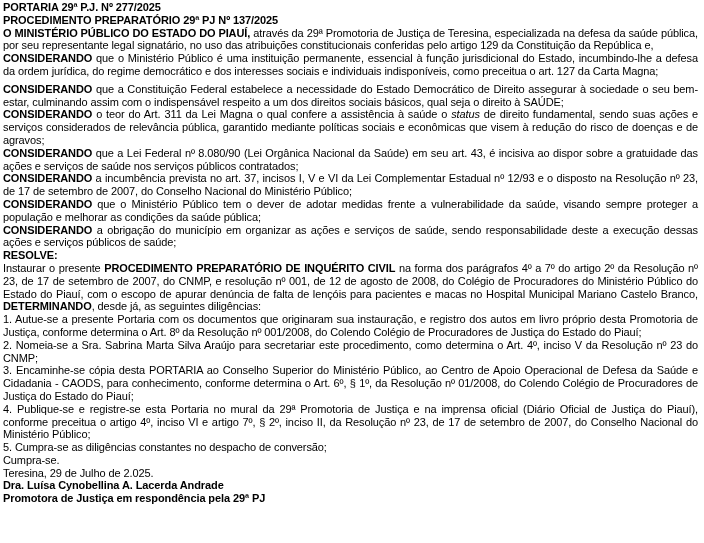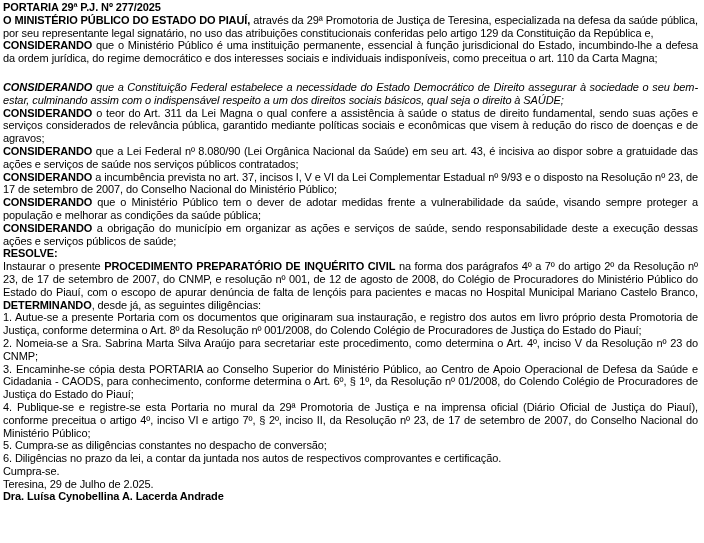--- a/index.html
+++ b/index.html
@@ -18,43 +18,43 @@
     line-height: 12.8px;
     color: #000000;
     text-align: justify;
     padding: 1px 6px 18px 3px;
     letter-spacing: -0.1px;
   }
   .para {
     margin: 0;
   }
   .para.gap-before {
-    margin-top: 16px;
-    font-style: italic;
+    margin-top: 5px;
   }
   .b { font-weight: bold; }
-  .i { }
+  .i { font-style: italic; }
 </style>
 </head>
 <body>
 
 <div class="doc">
     <p class="para"><span class="b ">PORTARIA 29ª P.J. Nº 277/2025</span></p>
+    <p class="para"><span class="b ">PROCEDIMENTO PREPARATÓRIO 29ª PJ Nº 137/2025</span></p>
     <p class="para"><span class="b ">O MINISTÉRIO PÚBLICO DO ESTADO DO PIAUÍ,</span><span class=""> através da 29ª Promotoria de Justiça de Teresina, especializada na defesa da saúde pública, por seu representante legal signatário, no uso das atribuições constitucionais conferidas pelo artigo 129 da Constituição da República e,</span></p>
-    <p class="para"><span class="b ">CONSIDERANDO</span><span class=""> que o Ministério Público é uma instituição permanente, essencial à função jurisdicional do Estado, incumbindo-lhe a defesa da ordem jurídica, do regime democrático e dos interesses sociais e individuais indisponíveis, como preceitua o art. 110 da Carta Magna;</span></p>
+    <p class="para"><span class="b ">CONSIDERANDO</span><span class=""> que o Ministério Público é uma instituição permanente, essencial à função jurisdicional do Estado, incumbindo-lhe a defesa da ordem jurídica, do regime democrático e dos interesses sociais e individuais indisponíveis, como preceitua o art. 127 da Carta Magna;</span></p>
     <p class="para gap-before"><span class="b ">CONSIDERANDO</span><span class=""> que a Constituição Federal estabelece a necessidade do Estado Democrático de Direito assegurar à sociedade o seu bem-estar, culminando assim com o indispensável respeito a um dos direitos sociais básicos, qual seja o direito à SAÚDE;</span></p>
     <p class="para"><span class="b ">CONSIDERANDO</span><span class=""> o teor do Art. 311 da Lei Magna o qual confere a assistência à saúde o </span><span class="i">status</span><span class=""> de direito fundamental, sendo suas ações e serviços considerados de relevância pública, garantido mediante políticas sociais e econômicas que visem à redução do risco de doenças e de agravos;</span></p>
     <p class="para"><span class="b ">CONSIDERANDO</span><span class=""> que a Lei Federal nº 8.080/90 (Lei Orgânica Nacional da Saúde) em seu art. 43, é incisiva ao dispor sobre a gratuidade das ações e serviços de saúde nos serviços públicos contratados;</span></p>
-    <p class="para"><span class="b ">CONSIDERANDO</span><span class=""> a incumbência prevista no art. 37, incisos I, V e VI da Lei Complementar Estadual nº 9/93 e o disposto na Resolução nº 23, de 17 de setembro de 2007, do Conselho Nacional do Ministério Público;</span></p>
+    <p class="para"><span class="b ">CONSIDERANDO</span><span class=""> a incumbência prevista no art. 37, incisos I, V e VI da Lei Complementar Estadual nº 12/93 e o disposto na Resolução nº 23, de 17 de setembro de 2007, do Conselho Nacional do Ministério Público;</span></p>
     <p class="para"><span class="b ">CONSIDERANDO</span><span class=""> que o Ministério Público tem o dever de adotar medidas frente a vulnerabilidade da saúde, visando sempre proteger a população e melhorar as condições da saúde pública;</span></p>
     <p class="para"><span class="b ">CONSIDERANDO</span><span class=""> a obrigação do município em organizar as ações e serviços de saúde, sendo responsabilidade deste a execução dessas ações e serviços públicos de saúde;</span></p>
     <p class="para"><span class="b ">RESOLVE:</span></p>
     <p class="para"><span class="">Instaurar o presente </span><span class="b ">PROCEDIMENTO PREPARATÓRIO DE INQUÉRITO CIVIL</span><span class=""> na forma dos parágrafos 4º a 7º do artigo 2º da Resolução nº 23, de 17 de setembro de 2007, do CNMP, e resolução nº 001, de 12 de agosto de 2008, do Colégio de Procuradores do Ministério Público do Estado do Piauí, com o escopo de apurar denúncia de falta de lençóis para pacientes e macas no Hospital Municipal Mariano Castelo Branco, </span><span class="b ">DETERMINANDO</span><span class="">, desde já, as seguintes diligências:</span></p>
     <p class="para"><span class="">1. Autue-se a presente Portaria com os documentos que originaram sua instauração, e registro dos autos em livro próprio desta Promotoria de Justiça, conforme determina o Art. 8º da Resolução nº 001/2008, do Colendo Colégio de Procuradores de Justiça do Estado do Piauí;</span></p>
     <p class="para"><span class="">2. Nomeia-se a Sra. Sabrina Marta Silva Araújo para secretariar este procedimento, como determina o Art. 4º, inciso V da Resolução nº 23 do CNMP;</span></p>
     <p class="para"><span class="">3. Encaminhe-se cópia desta PORTARIA ao Conselho Superior do Ministério Público, ao Centro de Apoio Operacional de Defesa da Saúde e Cidadania - CAODS, para conhecimento, conforme determina o Art. 6º, § 1º, da Resolução nº 01/2008, do Colendo Colégio de Procuradores de Justiça do Estado do Piauí;</span></p>
     <p class="para"><span class="">4. Publique-se e registre-se esta Portaria no mural da 29ª Promotoria de Justiça e na imprensa oficial (Diário Oficial de Justiça do Piauí), conforme preceitua o artigo 4º, inciso VI e artigo 7º, § 2º, inciso II, da Resolução nº 23, de 17 de setembro de 2007, do Conselho Nacional do Ministério Público;</span></p>
     <p class="para"><span class="">5. Cumpra-se as diligências constantes no despacho de conversão;</span></p>
-    <p class="para"><span class="">6. Diligências no prazo da lei, a contar da juntada nos autos de respectivos comprovantes e certificação.</span></p>
     <p class="para"><span class="">Cumpra-se.</span></p>
     <p class="para"><span class="">Teresina, 29 de Julho de 2.025.</span></p>
     <p class="para"><span class="b ">Dra. Luísa Cynobellina A. Lacerda Andrade</span></p>
+    <p class="para"><span class="b ">Promotora de Justiça em respondência pela 29ª PJ</span></p>
   </div>
 
 </body></html>

